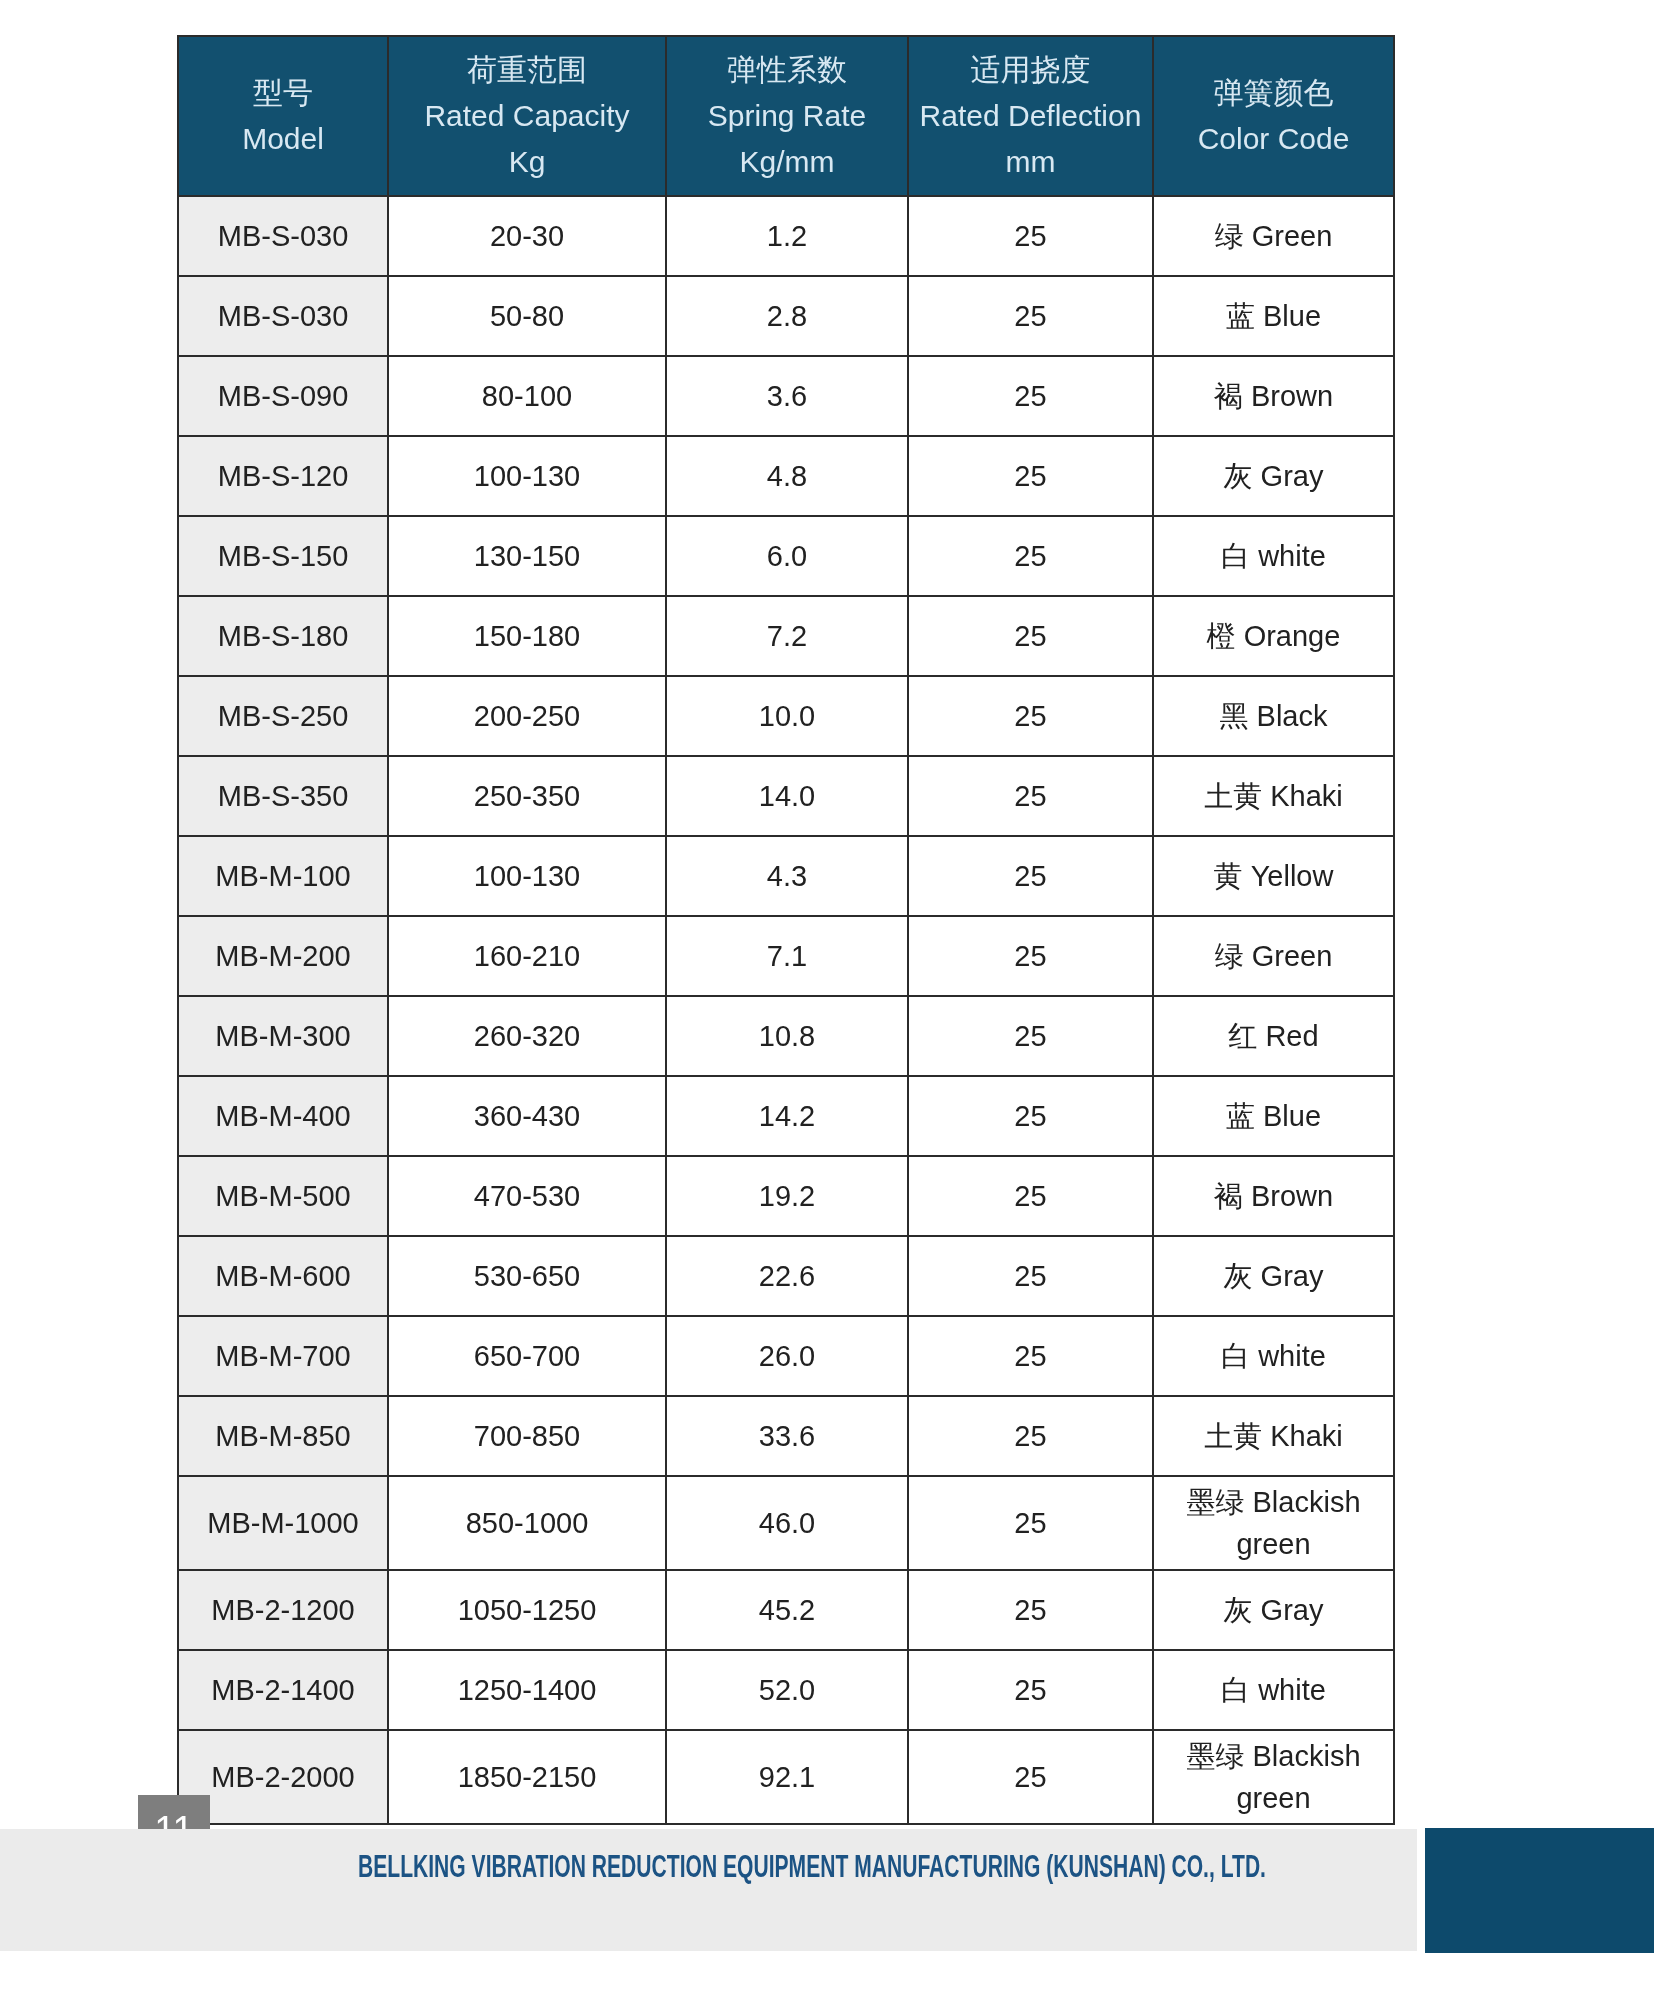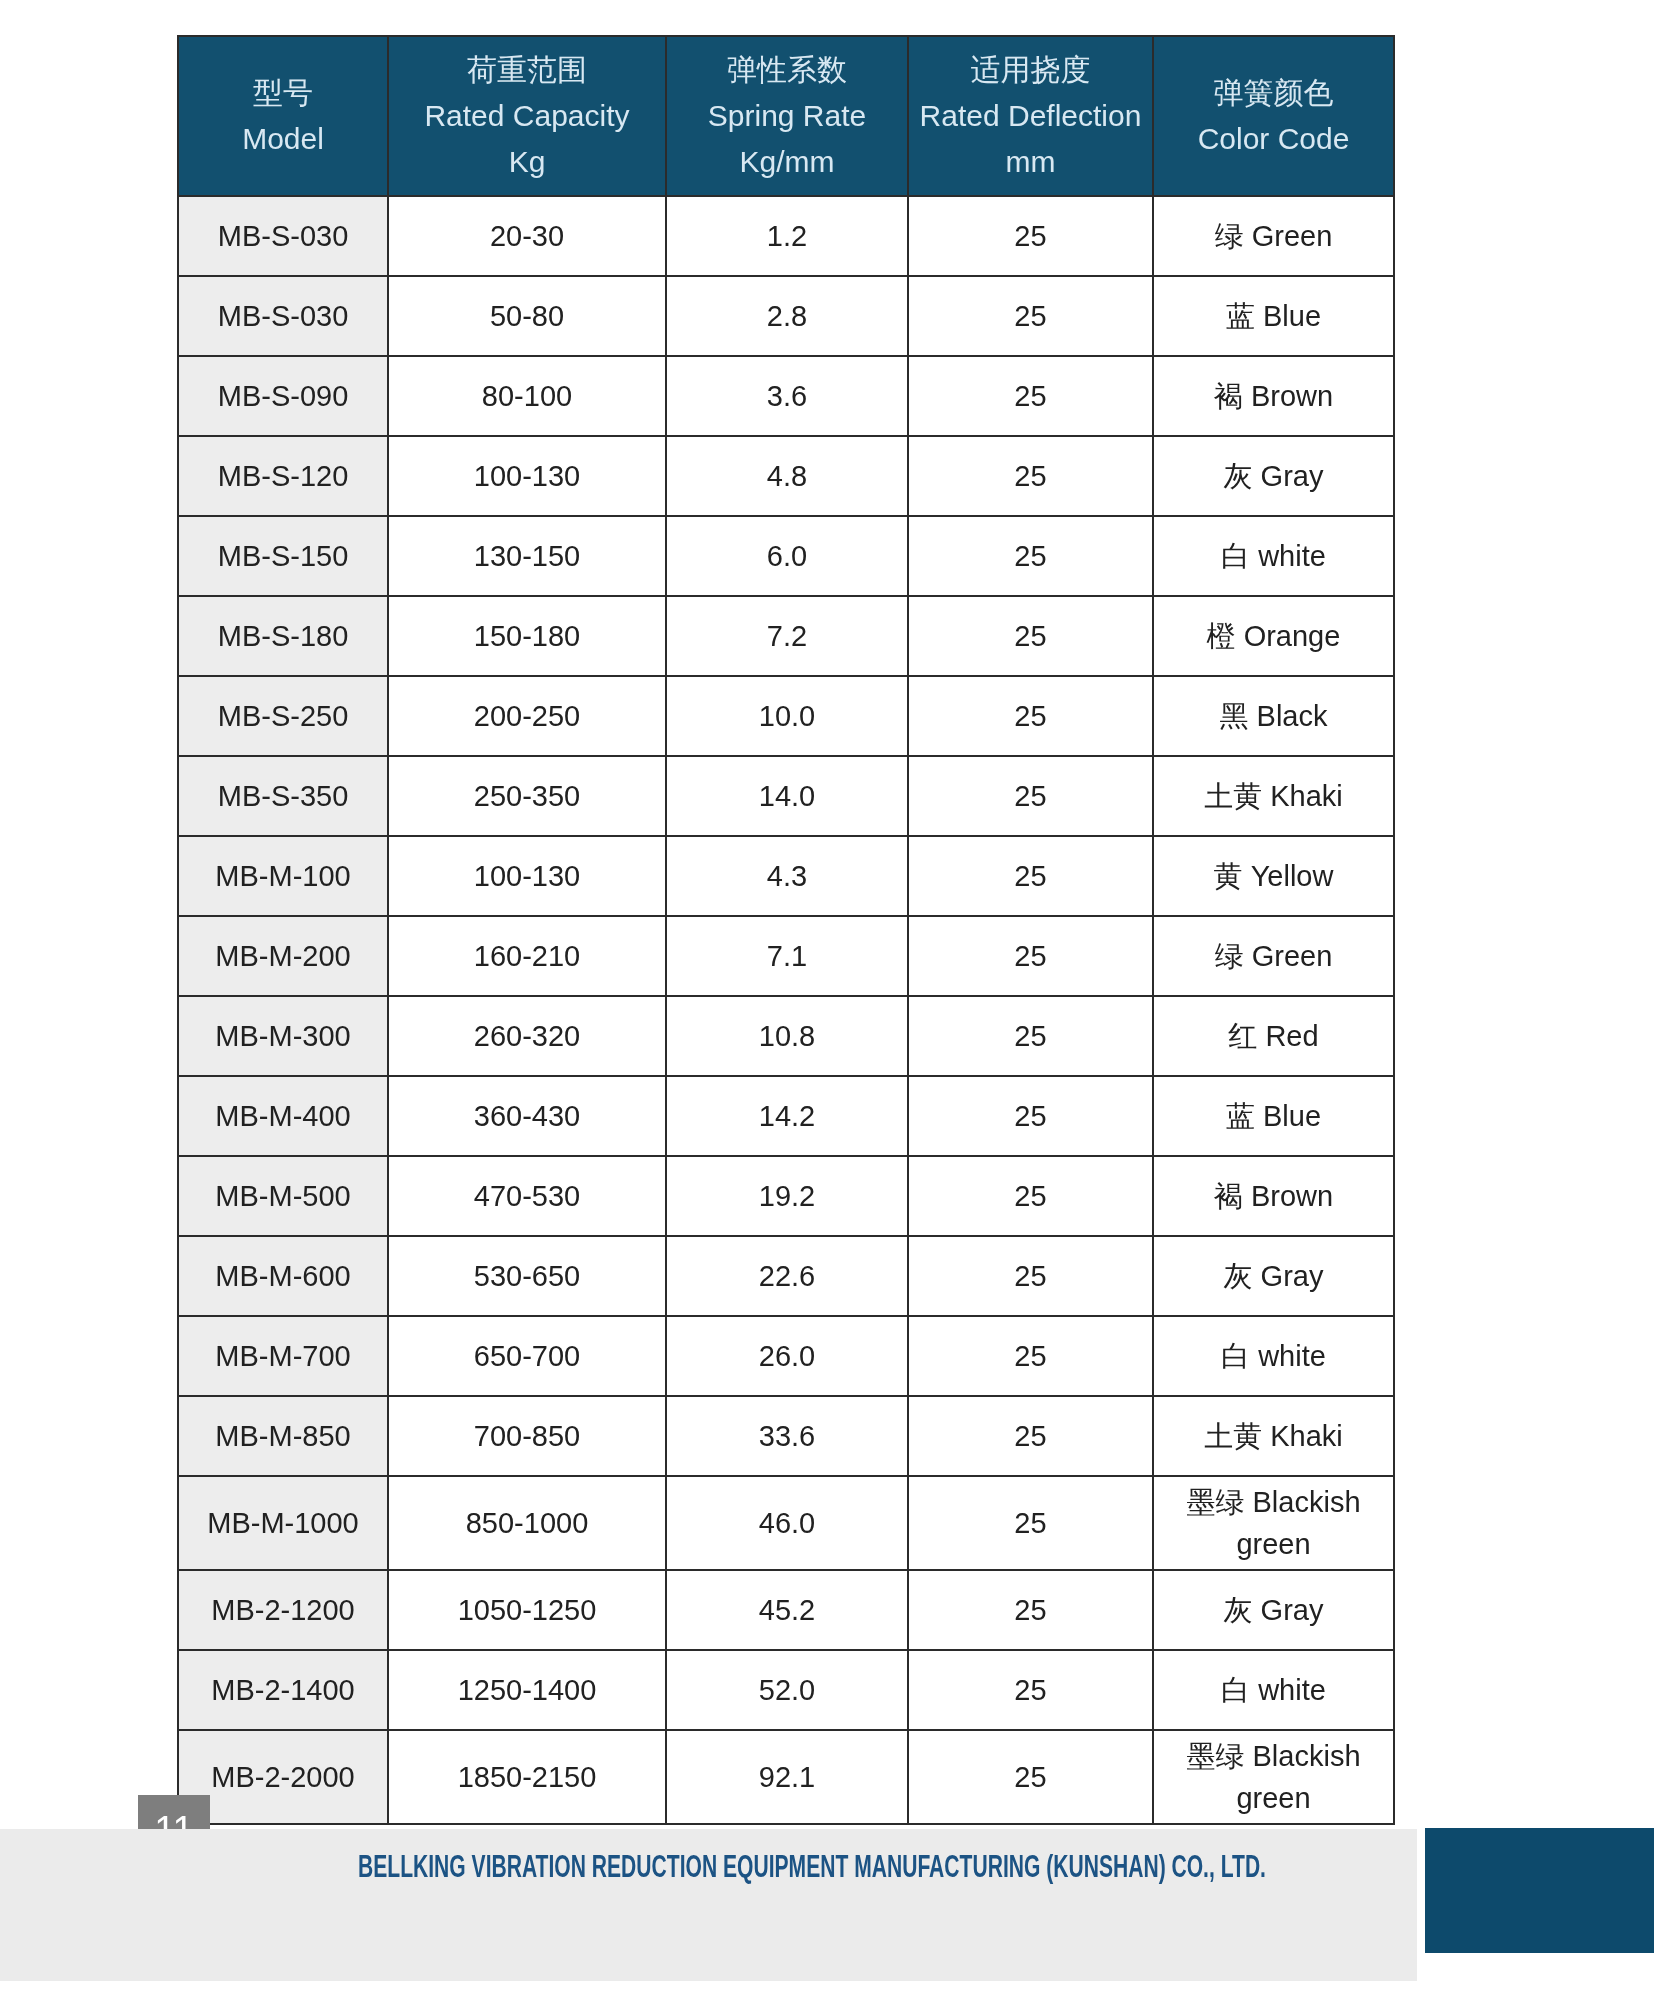--- a/index.html
+++ b/index.html
@@ -28,21 +28,21 @@
   }
   .spec th .hline{line-height:46px;}
   .spec tbody tr{height:80px;}
   .spec td{
     font-size:29px;color:var(--cell-text);text-align:center;vertical-align:middle;
     line-height:42px;padding:4px 8px;background:#ffffff;
   }
   .spec td.firstcol{background:var(--firstcol-bg);}
   
   .footer-band{
-    position:absolute;left:0;top:1829px;width:1417px;height:152px;
+    position:absolute;left:0;top:1829px;width:1417px;height:122px;
     background:var(--band-bg);
   }
   .company{
     position:absolute;left:358px;top:20px;
     font-size:31px;font-weight:bold;color:var(--company-text);
     white-space:nowrap;letter-spacing:0px;
     transform:scaleX(0.68);transform-origin:left center;
   }
   .footer-accent{
     position:absolute;left:1425px;top:1828px;width:229px;height:125px;

